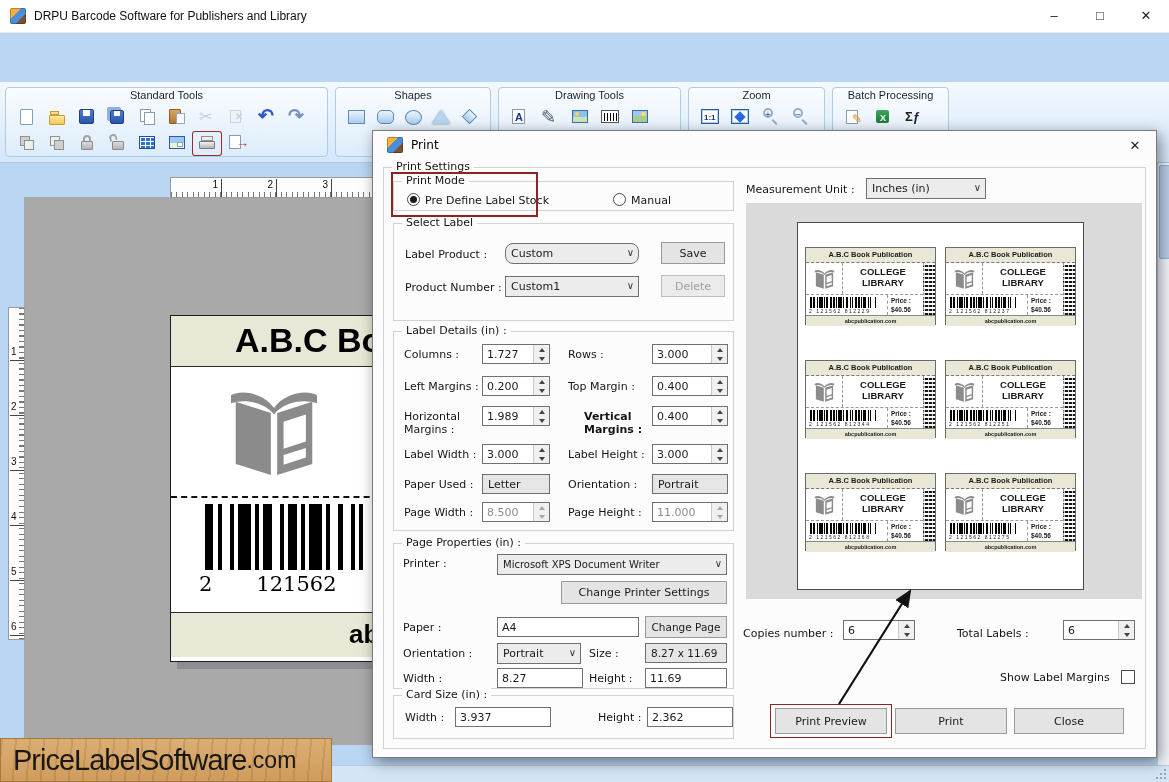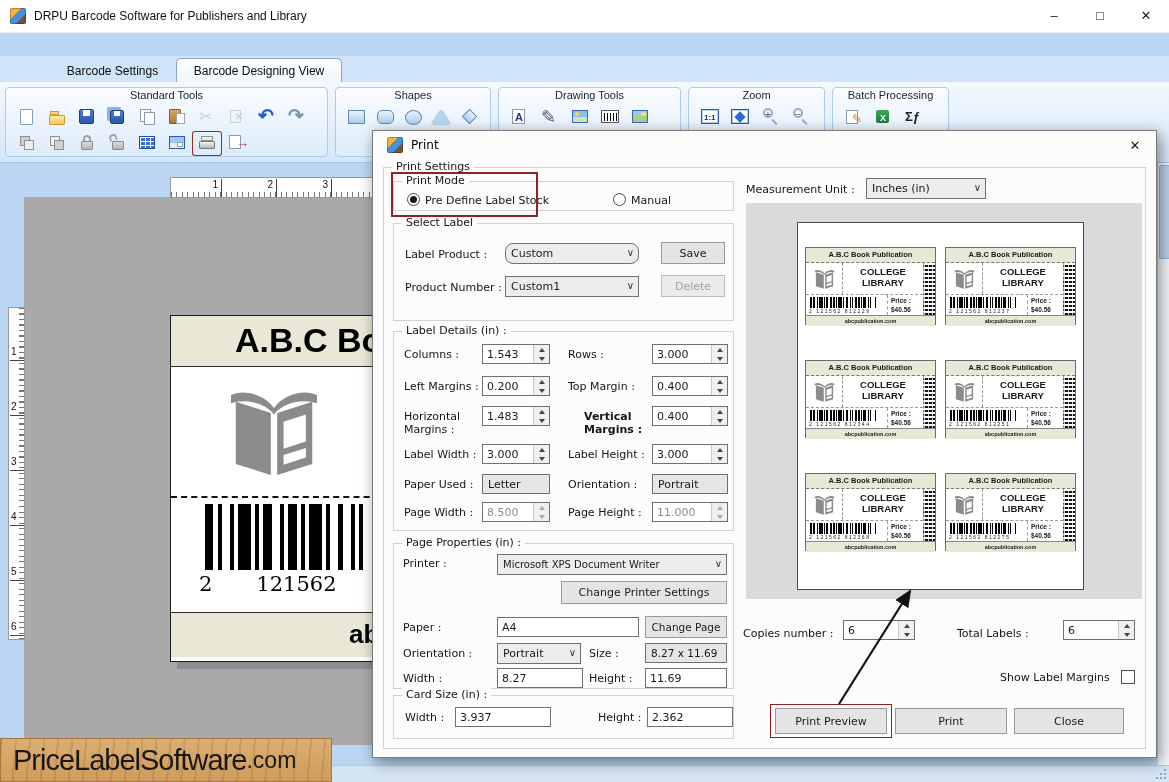--- a/index.html
+++ b/index.html
@@ -213,24 +213,20 @@
 
   <div class="titlebar">
     <span class="appico"></span>
     <span class="wtitle">DRPU Barcode Software for Publishers and Library</span>
     <span class="wctl min">–</span>
     <span class="wctl max">□</span>
     <span class="wctl cls">✕</span>
   </div>
 
 
-  <div class="tabstrip">
-    <span class="tab-inactive">Barcode Settings</span>
-    <span class="tab-active">Barcode Designing View</span>
-  </div>
 
   <div class="toolbar" id="toolbar">
       <div class="tgroup tg0">
         <div class="tcap">Standard Tools</div>
         <div class="trow">
           <span class="tbtn">
             <i class="ic ic-new-document"></i>
           </span>
           <span class="tbtn">
             <i class="ic ic-open-folder"></i>
@@ -502,21 +498,21 @@
     <div class="combo" style="left:132px;top:145px;width:134px;">
       <span>Custom1</span>
         <span class="chev">∨</span>
     </div>
     <div class="btn dis" style="left:288px;top:144px;width:64px;height:22px;">Delete</div>
 
     <div class="gbox" style="left:20px;top:200px;width:341px;height:200px;" id="ldbox">
       <span class="gcap">Label Details (in) :</span>
     <span class="dlab" style="left:10px;top:16px;width:76px;line-height:1.2;">Columns :</span>
         <div class="spin" style="left:88px;top:12px;width:68px">
-          <span class="sv">1.543</span>
+          <span class="sv">1.727</span>
           <span class="sbt">
             <i class="tup"></i>
           </span>
           <span class="sbb">
             <i class="tdn"></i>
           </span>
         </div>
         <span class="dlab" style="left:174px;top:16px;width:82px;line-height:1.2;">Rows :</span>
         <div class="spin" style="left:258px;top:12px;width:76px">
           <span class="sv">3.000</span>
@@ -542,21 +538,21 @@
           <span class="sv">0.400</span>
           <span class="sbt">
             <i class="tup"></i>
           </span>
           <span class="sbb">
             <i class="tdn"></i>
           </span>
         </div>
         <span class="dlab" style="left:10px;top:78px;width:76px;line-height:1.2;">Horizontal Margins :</span>
         <div class="spin" style="left:88px;top:74px;width:68px">
-          <span class="sv">1.483</span>
+          <span class="sv">1.989</span>
           <span class="sbt">
             <i class="tup"></i>
           </span>
           <span class="sbb">
             <i class="tdn"></i>
           </span>
         </div>
         <span class="dlab" style="left:190px;top:78px;width:82px;line-height:1.2;font-weight:bold;">Vertical Margins :</span>
         <div class="spin" style="left:258px;top:74px;width:76px">
           <span class="sv">0.400</span>

